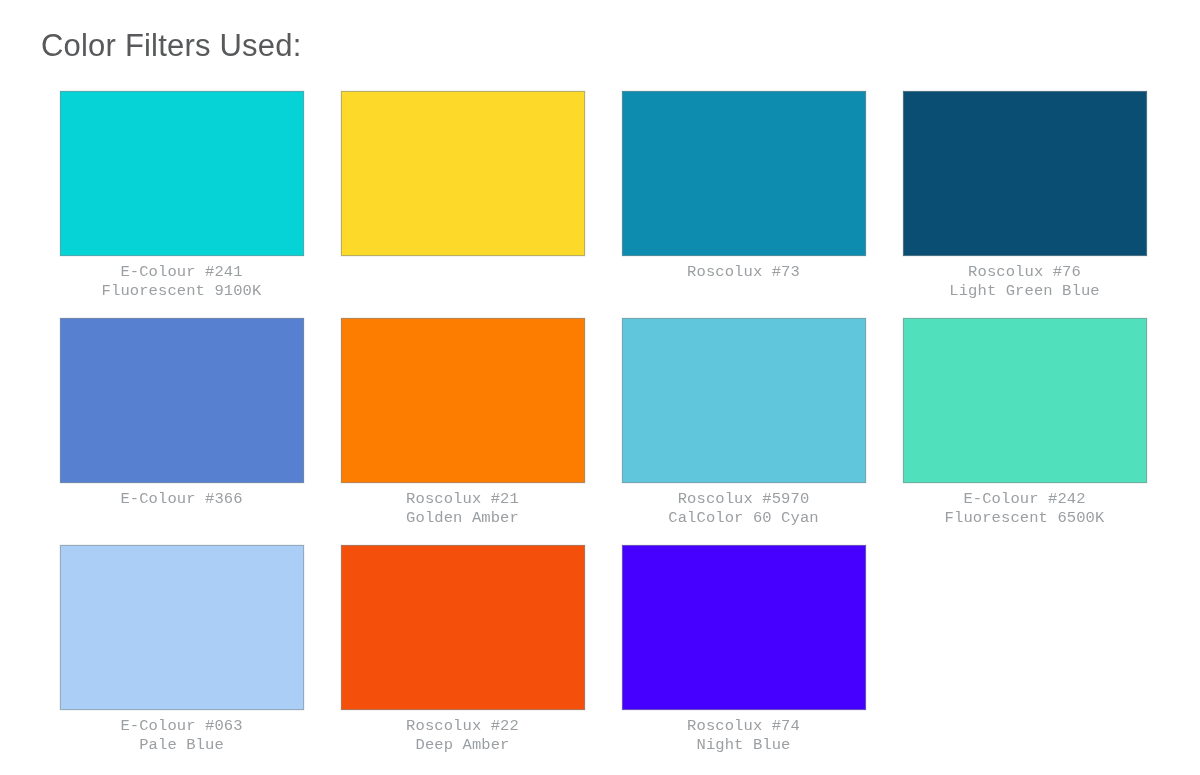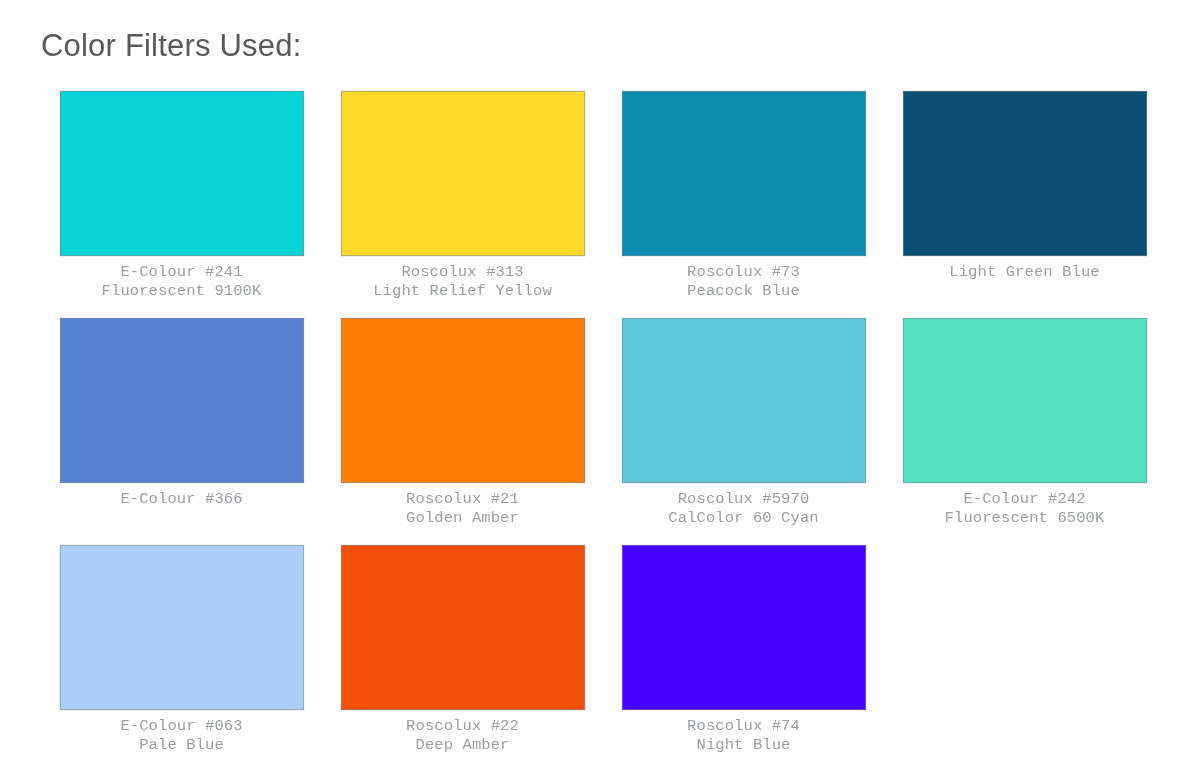--- a/index.html
+++ b/index.html
@@ -83,35 +83,31 @@
   <div class="swatch-grid">
       <div class="swatch-cell">
         <div class="swatch-chip" style="background-color: rgb(6, 211, 214);"></div>
         <div class="swatch-caption">
           <span class="swatch-code">E-Colour #241</span>
           <span class="swatch-name">Fluorescent 9100K</span>
         </div>
       </div>
       <div class="swatch-cell">
         <div class="swatch-chip" style="background-color: rgb(253, 217, 42);"></div>
-        <div class="swatch-caption">
-          <span class="swatch-code">Roscolux #313</span>
-          <span class="swatch-name">Light Relief Yellow</span>
-        </div>
       </div>
       <div class="swatch-cell">
         <div class="swatch-chip" style="background-color: rgb(13, 140, 176);"></div>
         <div class="swatch-caption">
           <span class="swatch-code">Roscolux #73</span>
-          <span class="swatch-name">Peacock Blue</span>
         </div>
       </div>
       <div class="swatch-cell">
         <div class="swatch-chip" style="background-color: rgb(11, 78, 116);"></div>
         <div class="swatch-caption">
+          <span class="swatch-code">Roscolux #76</span>
           <span class="swatch-name">Light Green Blue</span>
         </div>
       </div>
       <div class="swatch-cell">
         <div class="swatch-chip" style="background-color: rgb(88, 128, 208);"></div>
         <div class="swatch-caption">
           <span class="swatch-code">E-Colour #366</span>
         </div>
       </div>
       <div class="swatch-cell">

